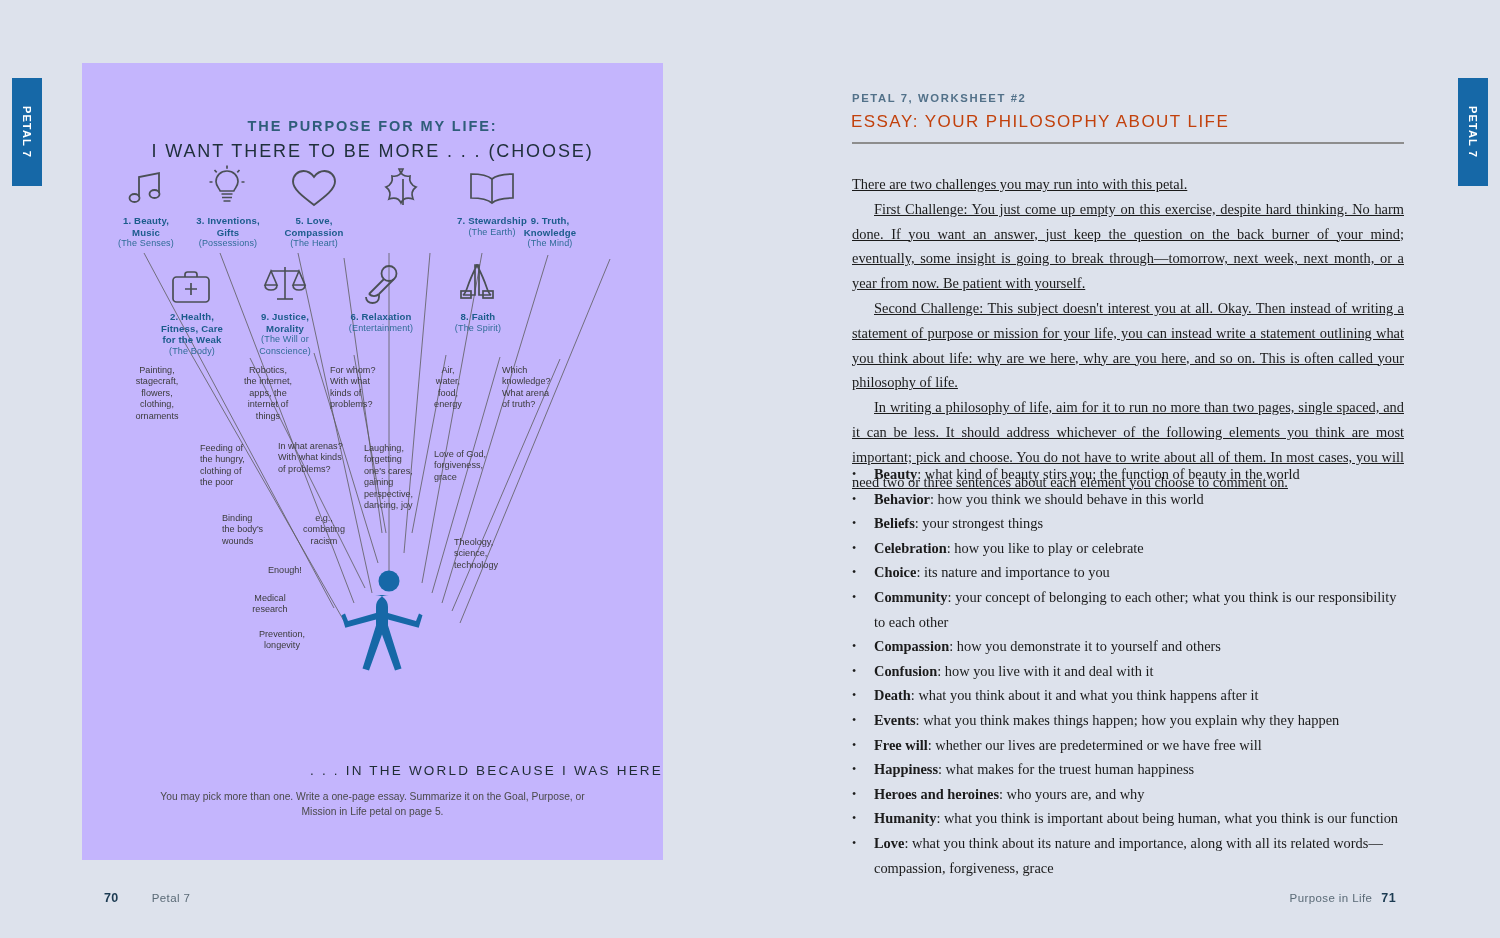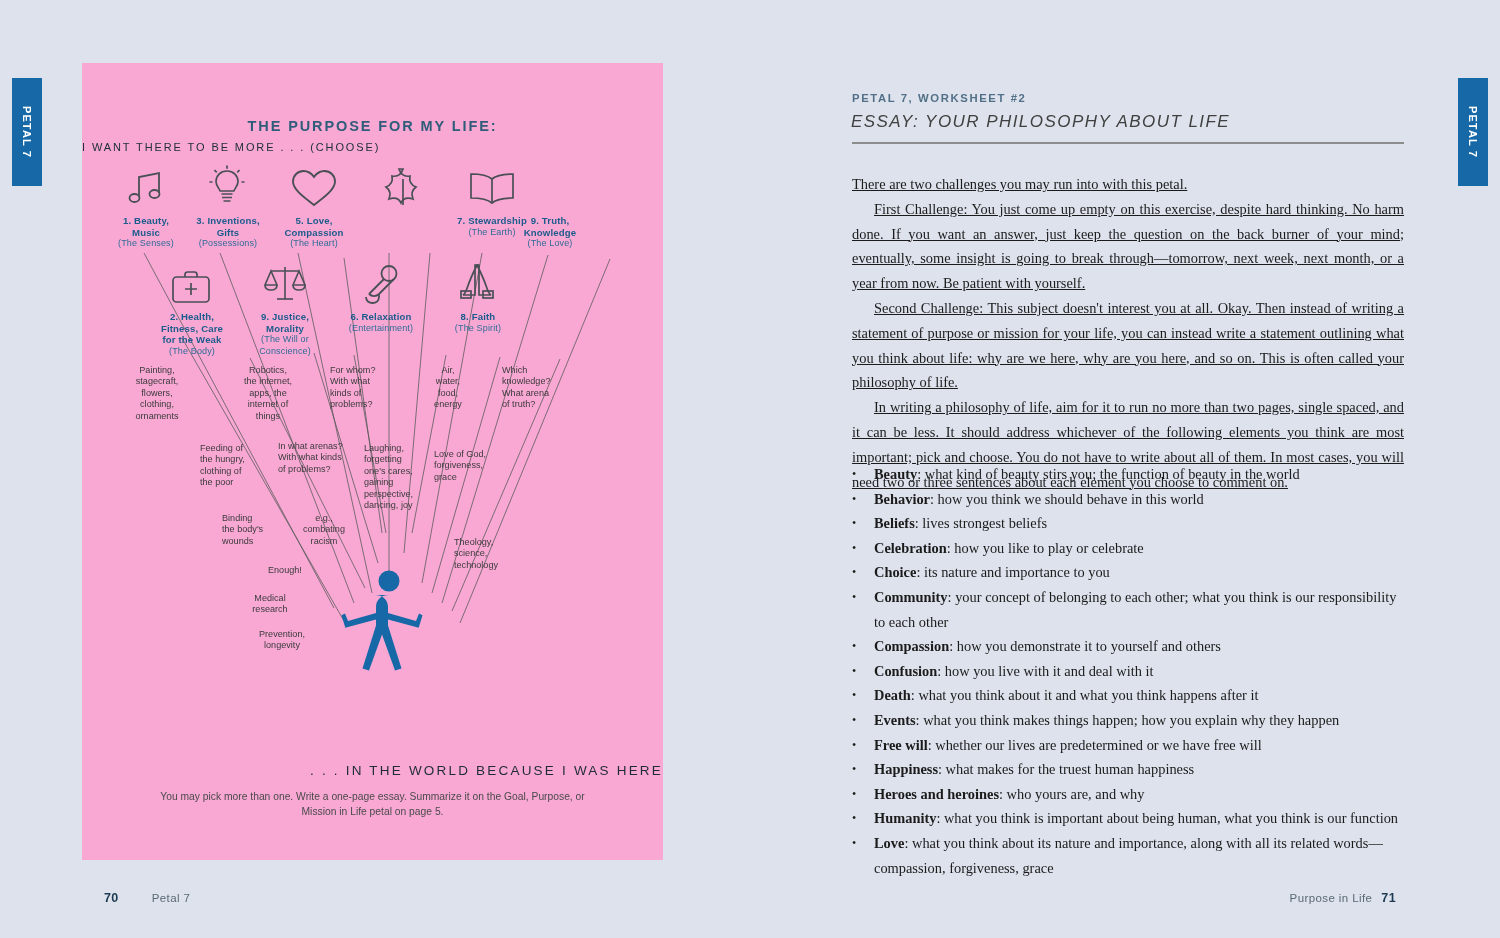--- a/index.html
+++ b/index.html
@@ -43,39 +43,39 @@
     position: absolute;
     left: 0; top: 0;
     width: 750px; height: 938px;
   }
   .worksheet-card {
     position: absolute;
     left: 82px;
     top: 63px;
     width: 581px;
     height: 797px;
-    background: #f9a8d4;
+    background: #c4b5fd;
   }
   .ws-title {
     position: absolute;
     left: 0; right: 0;
     top: 55px;
     text-align: center;
     color: #2f5d79;
     font-size: 14.5px;
     letter-spacing: 1.9px;
     font-weight: 600;
   }
   .ws-subtitle {
     position: absolute;
     left: 0; right: 0;
     top: 78px;
-    text-align: left;
+    text-align: center;
     color: #20303c;
-    font-size: 11px;
+    font-size: 18px;
     letter-spacing: 1.9px;
     font-weight: 400;
   }
 
   
   .diagram {
     position: absolute;
     left: 0; top: 0;
     width: 581px;
     height: 797px;
@@ -134,24 +134,23 @@
     position: absolute;
     left: 102px; top: 92px;
     color: #527189;
     font-size: 11.3px;
     letter-spacing: 1.6px;
     font-weight: 600;
   }
   .chapter-title {
     position: absolute;
     left: 101px; top: 112px;
-    color: #404040;
+    color: #c2410c;
     font-size: 17px;
     letter-spacing: 1.45px;
-    font-style: italic;
   }
   .rule {
     position: absolute;
     left: 102px; top: 142px;
     width: 552px; height: 1.6px;
     background: #8d8d8d;
   }
   .body-copy {
     position: absolute;
     left: 102px; top: 172px;
@@ -357,21 +356,21 @@
       <div>Compassion</div>
       <div class="sub">(The Heart)</div>
     </div>
     <div class="cat-label" style="left:350px;top:152px;width:120px;">
       <div>7. Stewardship</div>
       <div class="sub">(The Earth)</div>
     </div>
     <div class="cat-label" style="left:358px;top:152px;width:220px;">
       <div>9. Truth,</div>
       <div>Knowledge</div>
-      <div class="sub">(The Love)</div>
+      <div class="sub">(The Mind)</div>
     </div>
 
     <div class="cat-label" style="left:54px;top:248px;width:112px;">
       <div>2. Health,</div>
       <div>Fitness, Care</div>
       <div>for the Weak</div>
       <div class="sub">(The Body)</div>
     </div>
     <div class="cat-label" style="left:157px;top:248px;width:92px;">
       <div>9. Justice,</div>
@@ -474,21 +473,21 @@
       <div class="bullet-row">
         <span class="bullet-dot">•</span>
         <span class="bullet-text"><b>Beauty</b><span>: what kind of beauty stirs you; the function of beauty in the world</span></span>
       </div>
       <div class="bullet-row">
         <span class="bullet-dot">•</span>
         <span class="bullet-text"><b>Behavior</b><span>: how you think we should behave in this world</span></span>
       </div>
       <div class="bullet-row">
         <span class="bullet-dot">•</span>
-        <span class="bullet-text"><b>Beliefs</b><span>: lives strongest beliefs</span></span>
+        <span class="bullet-text"><b>Beliefs</b><span>: your strongest things</span></span>
       </div>
       <div class="bullet-row">
         <span class="bullet-dot">•</span>
         <span class="bullet-text"><b>Celebration</b><span>: how you like to play or celebrate</span></span>
       </div>
       <div class="bullet-row">
         <span class="bullet-dot">•</span>
         <span class="bullet-text"><b>Choice</b><span>: its nature and importance to you</span></span>
       </div>
       <div class="bullet-row">

